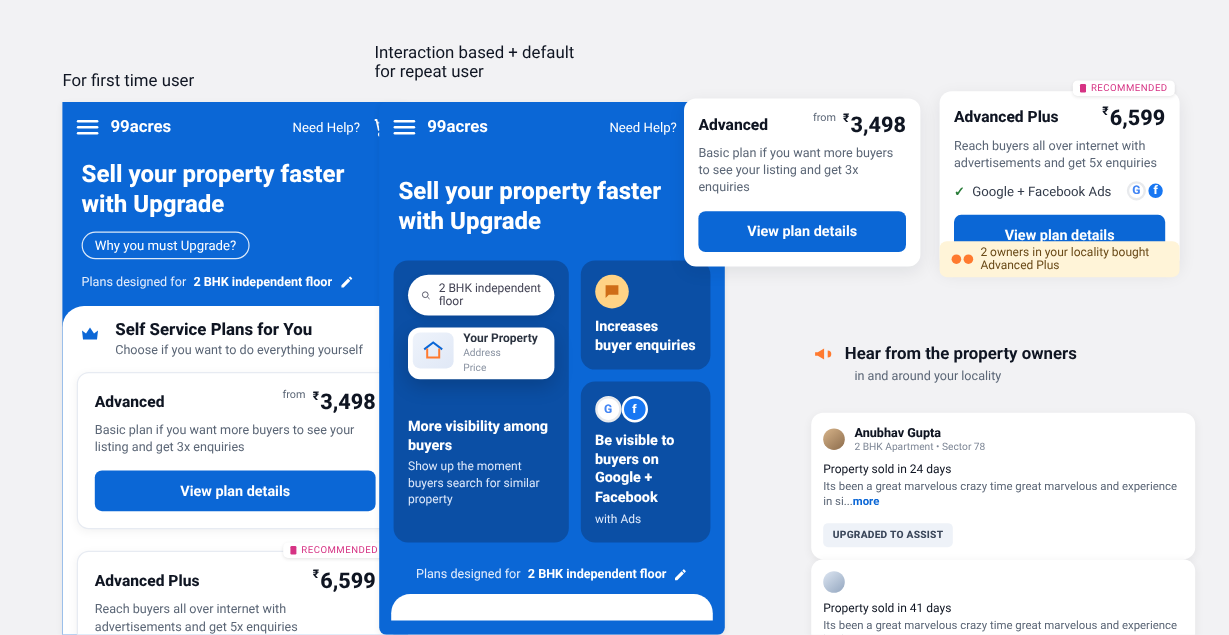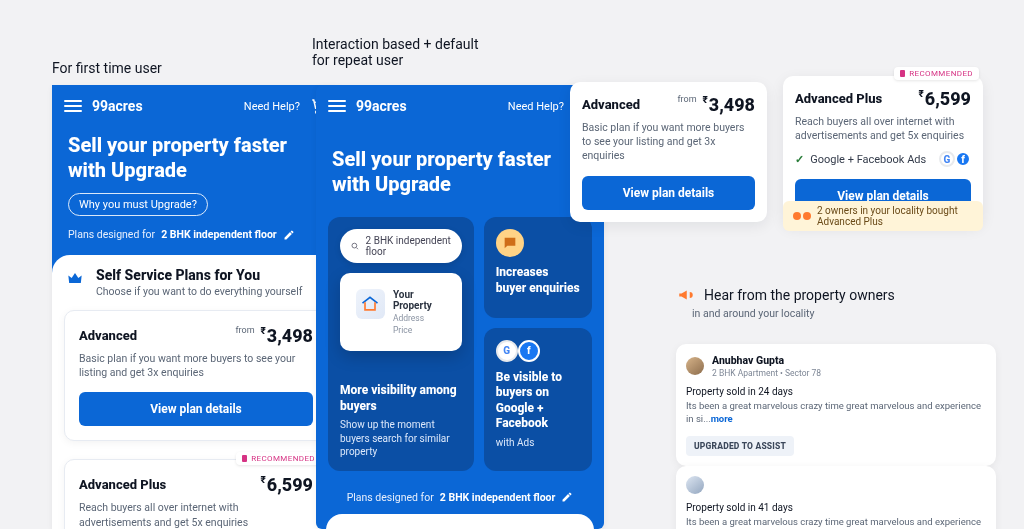--- a/index.html
+++ b/index.html
@@ -76,39 +76,39 @@
   
   .hero-b{padding:12px 16px 8px 16px}
   .hero-b h1{margin:8px 0 12px 0; font-size:20px; line-height:1.25; color:#fff; font-weight:800}
   .grid{display:grid; grid-template-columns: 1.28fr .95fr; gap:10px; padding:0 12px 12px 12px}
   .tile{background:var(--blue-darker); color:#fff; border-radius:12px; padding:12px}
   .tile .title{font-weight:800; font-size:12px; line-height:1.3}
   .tile .sub{color:#dce8fb; font-size:10px; margin-top:4px; line-height:1.35}
   .icon-round{width:28px; height:28px; border-radius:50%; background:#ffd386; display:flex; align-items:center; justify-content:center; margin-bottom:8px}
   .icon-round svg{display:block}
   .search-pill{background:#fff; color:#333; border-radius:18px; padding:6px 10px; display:flex; align-items:center; gap:6px; font-size:10px; color:#445; box-shadow:0 2px 6px rgba(0,0,0,.12)}
-  .prop-mini{background:#fff; border-radius:10px; padding:16px; margin-top:10px; display:flex; gap:8px; align-items:flex-start; box-shadow:0 6px 16px rgba(0,0,0,.18)}
+  .prop-mini{background:#fff; border-radius:10px; padding:4px; margin-top:10px; display:flex; gap:8px; align-items:flex-start; box-shadow:0 6px 16px rgba(0,0,0,.18)}
   .prop-mini .ph{width:34px; height:30px; border-radius:6px; background:linear-gradient(140deg,#eef3fb,#e0e8f6); display:flex; align-items:center; justify-content:center}
   .prop-mini .ph svg{display:block}
   .prop-mini .meta{display:flex; flex-direction:column; gap:2px}
   .prop-mini .meta .t{font-size:10px; font-weight:700; color:#2b3340}
   .prop-mini .meta .m{font-size:8.5px; color:#8a93a2}
   .social-lg{display:flex; gap:0; margin-bottom:8px}
   .social-lg .soc{width:22px; height:22px}
 
   .plans-line.center{justify-content:center; margin-top:0; padding:8px 0 4px 0}
 
   
   .free-card{position:absolute; background:#fff; border-radius:10px; box-shadow:0 4px 14px rgba(17,24,39,.08)}
 
   .owners-wrap{position:absolute; left:676px; top:285px; width:320px}
   .owners-title{display:flex; align-items:center; gap:8px}
   .bullhorn{width:20px; height:20px; display:flex; align-items:center; justify-content:center}
-  .owners-title .tt{font-size:14px; font-weight:400}
-  .owners-sub{font-size:10.5px; color:var(--muted); margin-left:16px; margin-top:2px}
+  .owners-title .tt{font-size:14px; font-weight:700}
+  .owners-sub{font-size:10.5px; color:var(--muted); margin-left:36px; margin-top:2px}
   .testi-grid{display:grid; grid-template-columns:1fr; margin-top:24px}
   .testi{background:#fff; border-radius:10px; box-shadow:0 2px 8px rgba(0,0,0,.06); padding:10px}
   .testi .who{display:flex; gap:8px; align-items:center}
   .testi .avatar{width:18px; height:18px; border-radius:50%; background:linear-gradient(140deg,#d7b48a,#8c6c4c)}
   .testi .avatar.b{background:linear-gradient(140deg,#dde6f2,#93a6bf)}
   .testi .name{font-size:10.5px; font-weight:800}
   .testi .meta{font-size:8.5px; color:var(--muted-2); margin-top:1px}
   .testi .sold{font-size:10px; font-weight:400; margin-top:8px}
   .testi .text{font-size:9.5px; color:var(--muted); line-height:1.35; margin-top:3px}
   .testi .more{color:var(--blue); font-weight:700}

